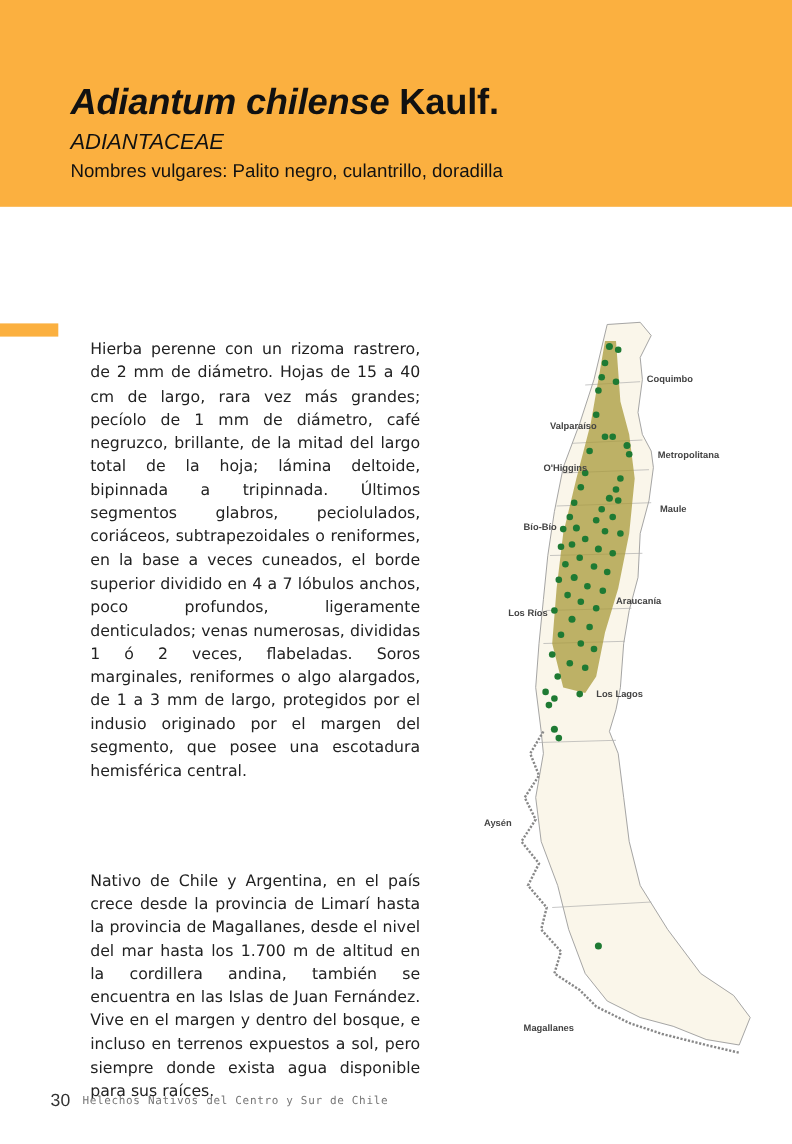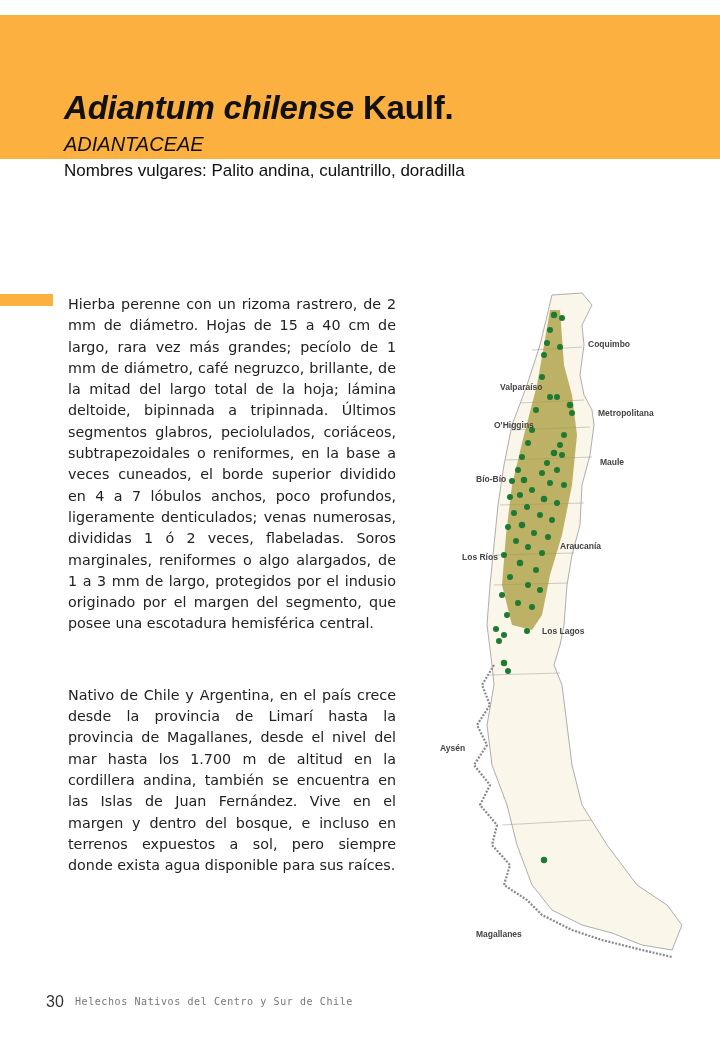--- a/index.html
+++ b/index.html
@@ -1,43 +1,43 @@
 <!DOCTYPE html>
 <html><head>
 <meta charset="utf-8">
 <style>
   html,body{margin:0;padding:0;}
   body{width:720px;height:1040px;background:#ffffff;position:relative;overflow:hidden;font-family:"DejaVu Sans",sans-serif;color:#1a1a1a;}
-  .header{position:absolute;left:0;top:15px;width:720px;height:144px;background:#fbb040;}
+  .header{position:absolute;left:0;top:0;width:720px;height:188px;background:#fbb040;}
   .title{position:absolute;left:64px;top:74px;font-family:"Liberation Sans",sans-serif;font-weight:bold;font-size:33px;color:#111;letter-spacing:-0.2px;white-space:nowrap;}
   .title .sci{font-style:italic;}
   .family{position:absolute;left:64px;top:118px;font-family:"Liberation Sans",sans-serif;font-size:20px;color:#111;font-style:italic;}
   .common{position:absolute;left:64px;top:146px;font-family:"Liberation Sans",sans-serif;font-size:17px;color:#111;white-space:nowrap;}
   .accent-bar{position:absolute;left:0;top:294px;width:53px;height:12px;background:#fbb040;}
   .text-col{position:absolute;left:64px;top:290px;width:336px;font-family:"DejaVu Sans",sans-serif;font-size:14.3px;line-height:21.3px;color:#222;text-align:justify;hyphens:none;}
-  .text-col p{margin:4px;}
+  .text-col p{margin:18px;}
   .text-col .gap{height:21px;}
   .text-col b{font-weight:bold;}
   .footer{position:absolute;left:46px;top:991px;white-space:nowrap;}
   .page-num{font-family:"Liberation Sans",sans-serif;font-size:16px;color:#333;vertical-align:middle;}
   .running{font-family:"DejaVu Sans Mono",monospace;font-size:10px;color:#777;margin-left:6px;letter-spacing:0.6px;vertical-align:middle;}
   .map{position:absolute;left:432px;top:285px;width:270px;height:690px;}
   .map svg{width:270px;height:690px;}
   .region-label{font-family:"Liberation Sans",sans-serif;font-size:8.5px;font-weight:bold;fill:#444;}
 </style>
 </head>
 <body>
 
 <div class="header">
   <div class="title">
     <span class="sci">Adiantum chilense</span>
     <span>Kaulf.</span>
   </div>
   <div class="family">ADIANTACEAE</div>
-  <div class="common">Nombres vulgares: Palito andina, culantrillo, doradilla</div>
+  <div class="common">Nombres vulgares: Palito negro, culantrillo, doradilla</div>
 </div>
 
 <div class="accent-bar"></div>
 
 <div class="text-col">
   <p>Hierba perenne con un rizoma rastrero, de 2 mm de diámetro. Hojas de 15 a 40 cm de largo, rara vez más grandes; pecíolo de 1 mm de diámetro, café negruzco, brillante, de la mitad del largo total de la hoja; lámina deltoide, bipinnada a tripinnada. Últimos segmentos glabros, peciolulados, coriáceos, subtrapezoidales o reniformes, en la base a veces cuneados, el borde superior dividido en 4 a 7 lóbulos anchos, poco profundos, ligeramente denticulados; venas numerosas, divididas 1 ó 2 veces, flabeladas. Soros marginales, reniformes o algo alargados, de 1 a 3 mm de largo, protegidos por el indusio originado por el margen del segmento, que posee una escotadura hemisférica central.</p>
   <div class="gap"></div>
   <div class="gap"></div>
   <p>Nativo de Chile y Argentina, en el país crece desde la provincia de Limarí hasta la provincia de Magallanes, desde el nivel del mar hasta los 1.700 m de altitud en la cordillera andina, también se encuentra en las Islas de Juan Fernández. Vive en el margen y dentro del bosque, e incluso en terrenos expuestos a sol, pero siempre donde exista agua disponible para sus raíces.</p>
 </div>

